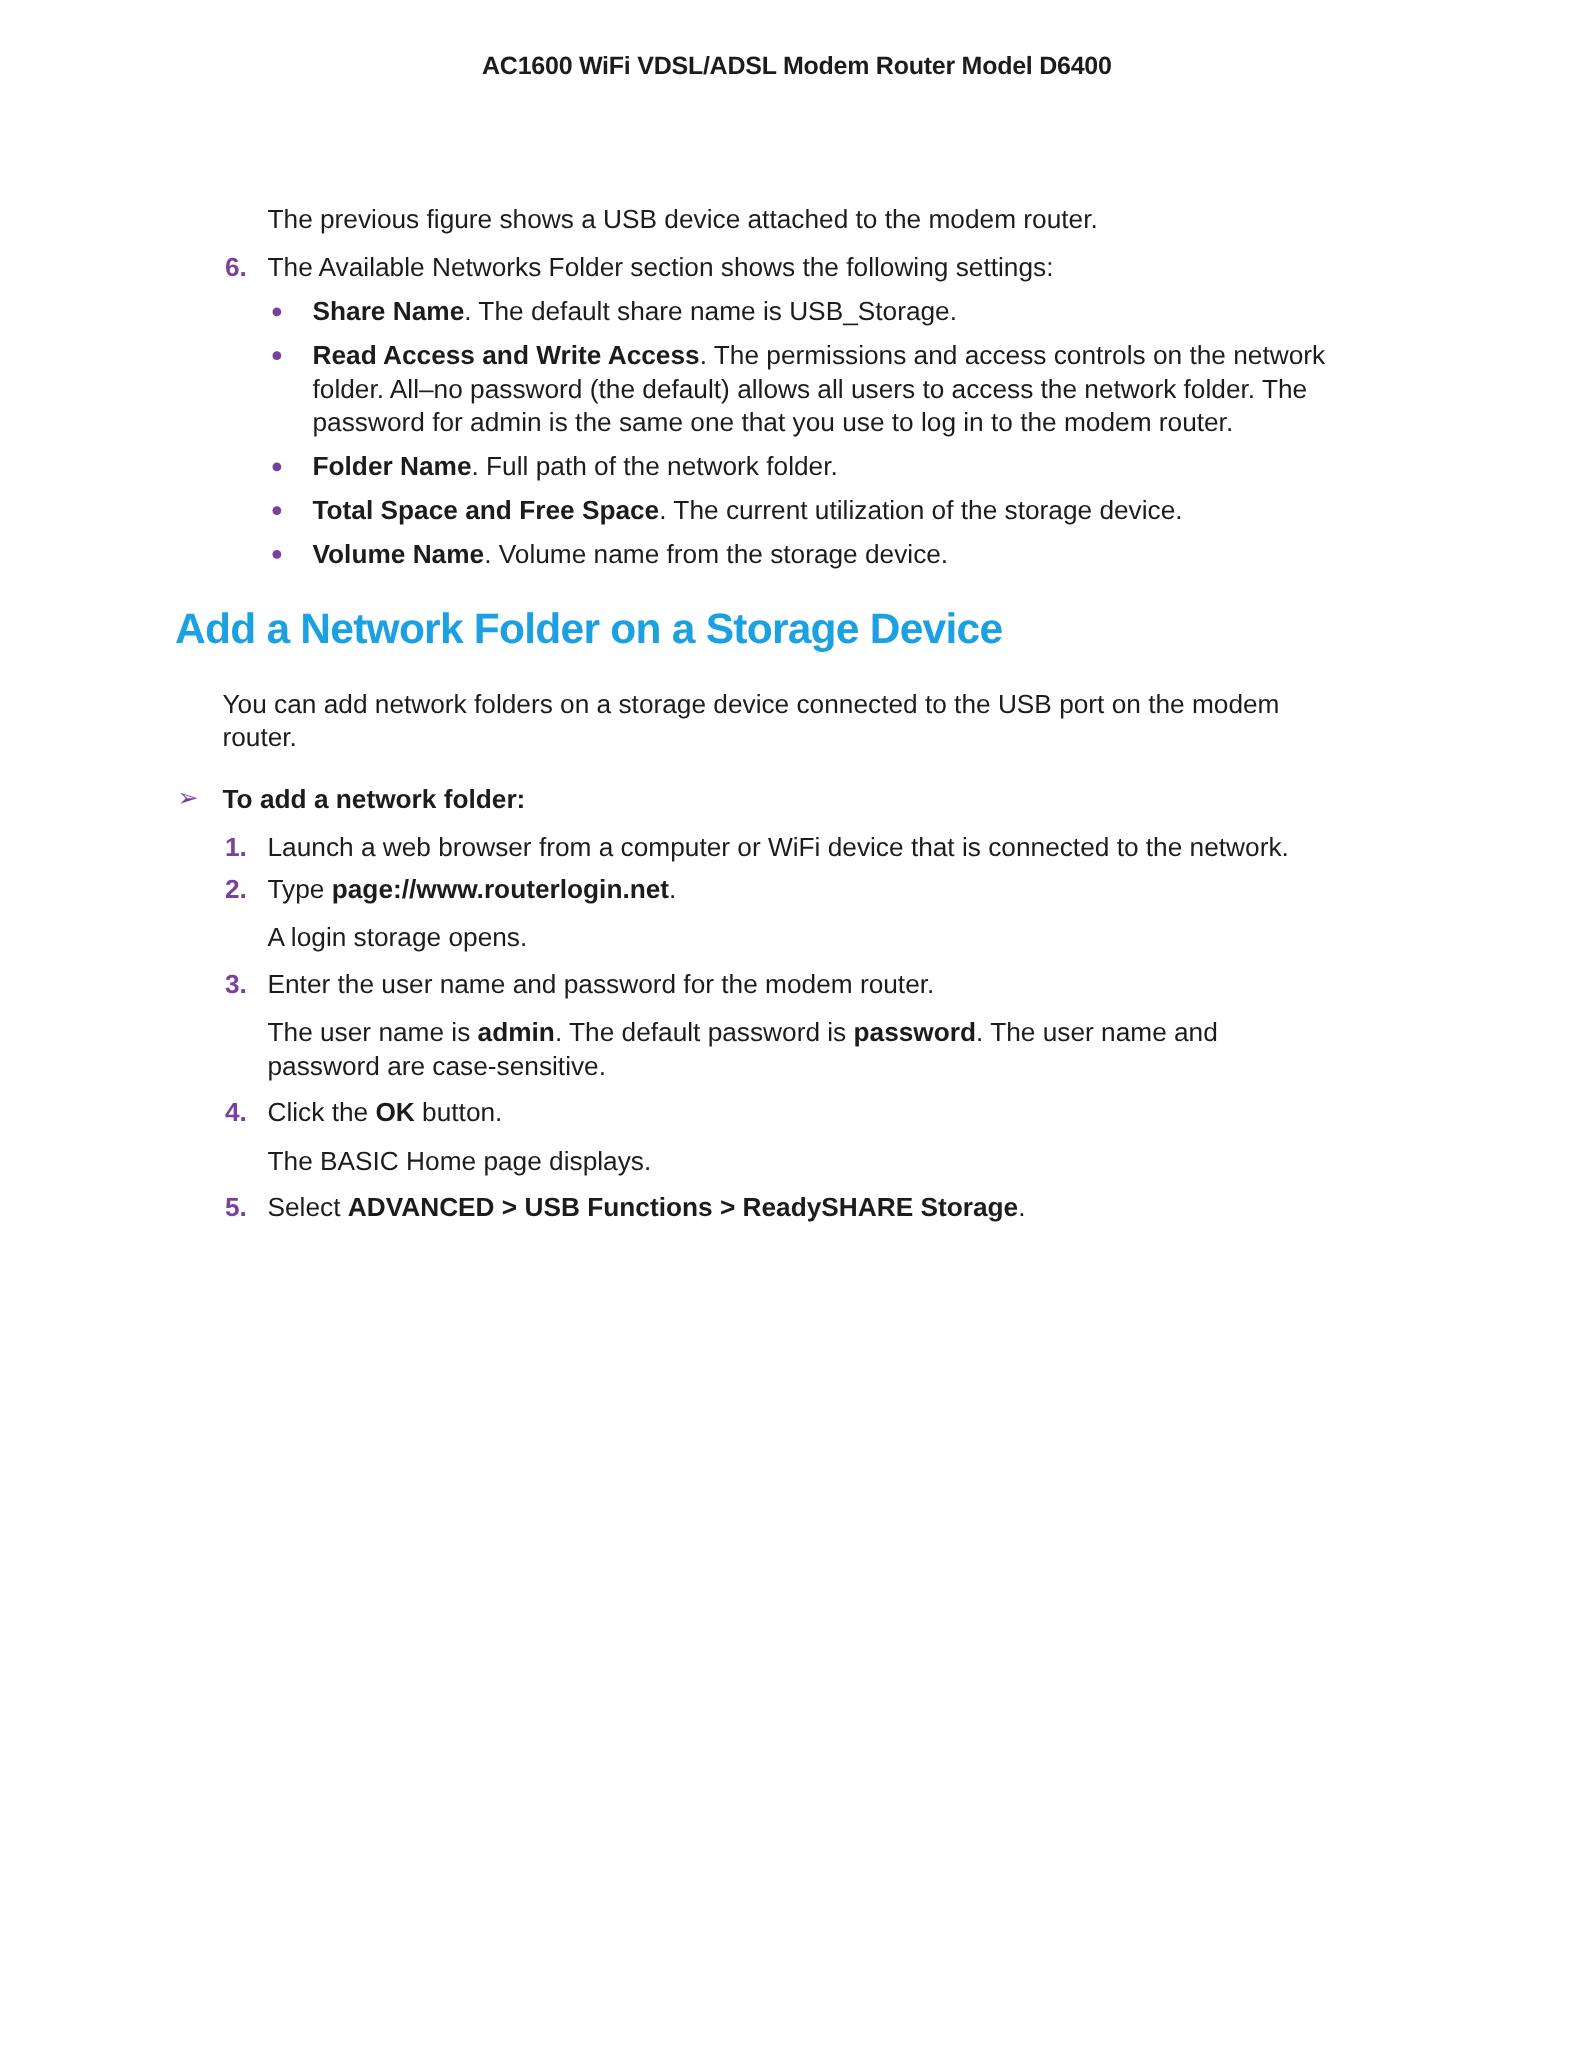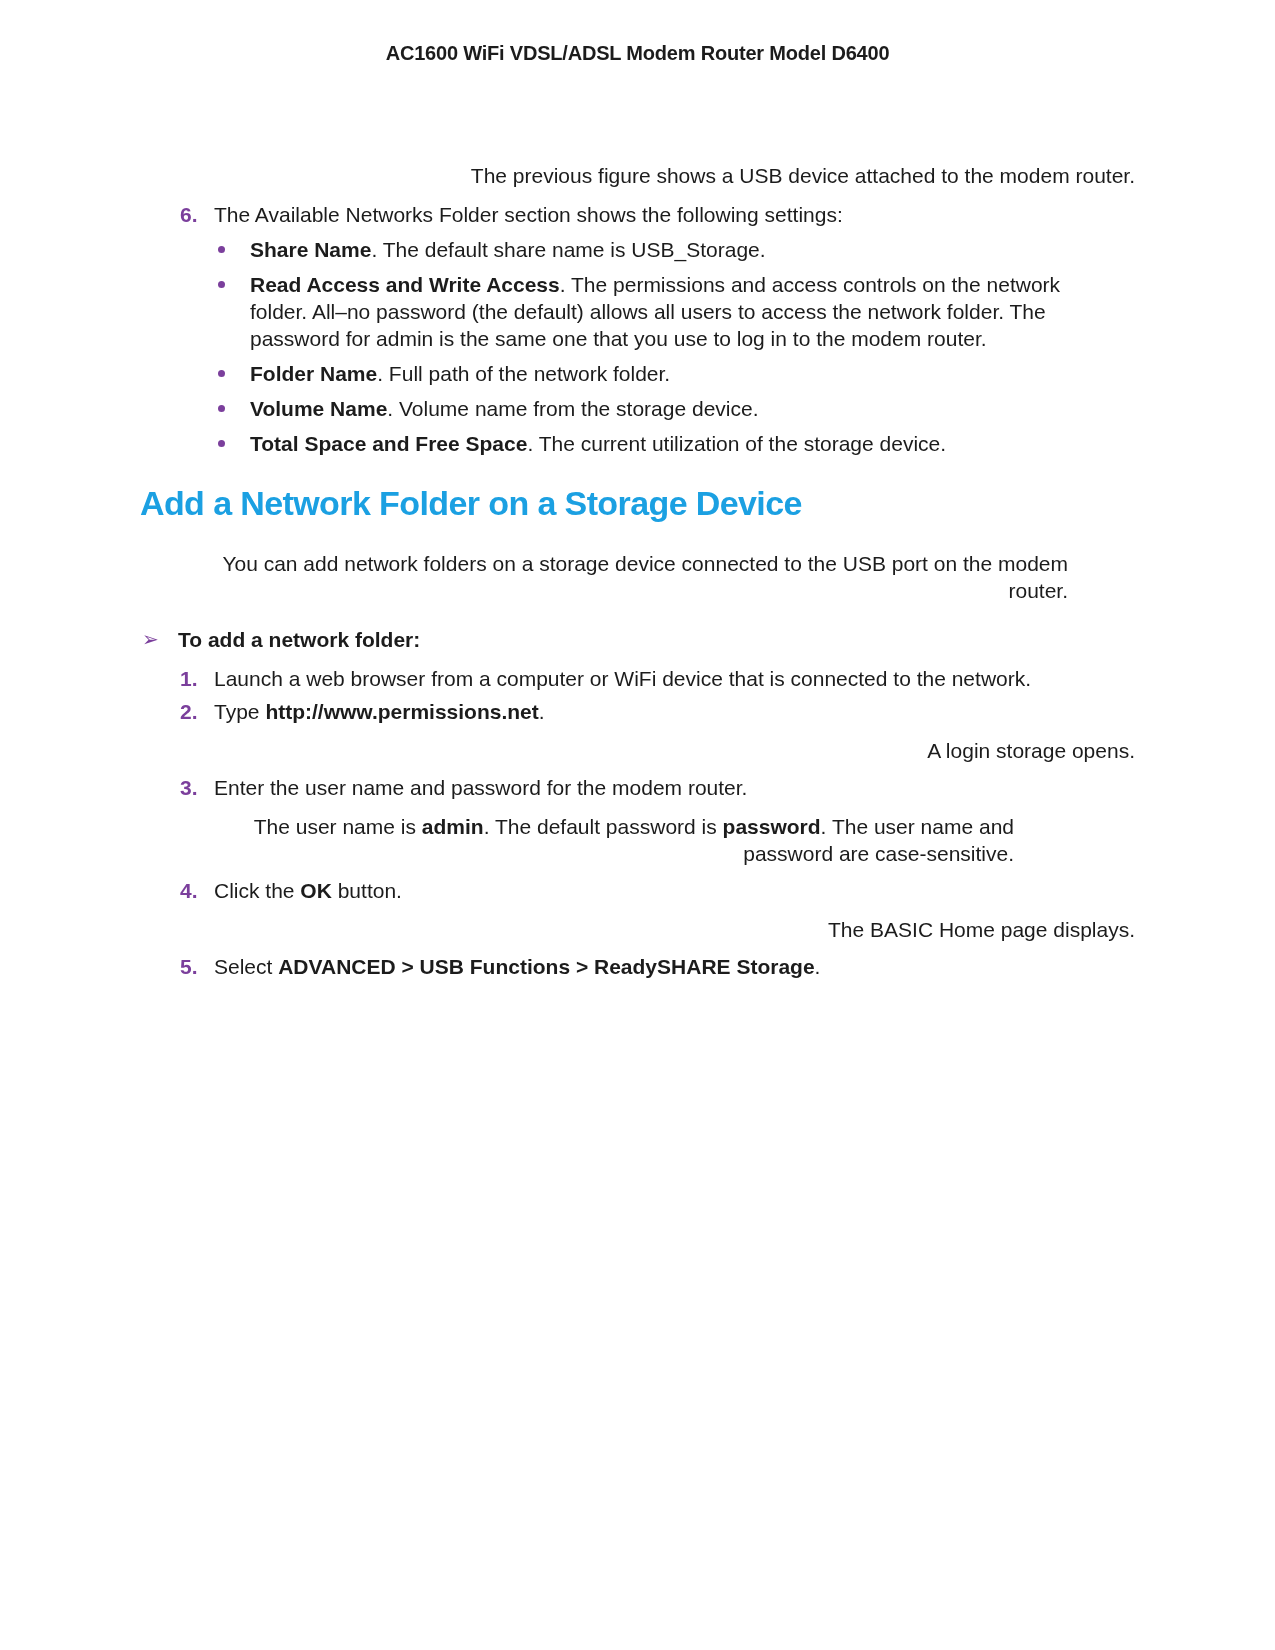--- a/index.html
+++ b/index.html
@@ -20,21 +20,21 @@
     position:absolute;top:42px;left:0;width:100%;
     text-align:center;
     font-weight:bold;font-size:20px;letter-spacing:-0.2px;
     color:#1c1c1c;
   }
   .content{
     position:absolute;top:0;left:140px;right:140px;
     padding-top:162px;
     font-size:21px;line-height:27px;
   }
-  .para{margin:0;text-align:right;}
+  .para{margin:0;}
   .indent{margin-left:74px;}
   .numitem{
     display:flex;align-items:flex-start;
     margin:12px 0 0 40px;
   }
   .num{
     flex:0 0 34px;
     font-weight:bold;color:var(--purple);
   }
   .numtext{flex:1;min-width:0;}
@@ -113,44 +113,44 @@
     <div class="bullet">
       <span class="dot"></span>
       <span class="btext"><b>Read Access and Write Access</b>. The permissions and access controls on the network folder. All–no password (the default) allows all users to access the network folder. The password for admin is the same one that you use to log in to the modem router.</span>
     </div>
     <div class="bullet">
       <span class="dot"></span>
       <span class="btext"><b>Folder Name</b>. Full path of the network folder.</span>
     </div>
     <div class="bullet">
       <span class="dot"></span>
-      <span class="btext"><b>Volume Name</b>. Volume name from the storage device.</span>
+      <span class="btext"><b>Total Space and Free Space</b>. The current utilization of the storage device.</span>
     </div>
     <div class="bullet">
       <span class="dot"></span>
-      <span class="btext"><b>Total Space and Free Space</b>. The current utilization of the storage device.</span>
+      <span class="btext"><b>Volume Name</b>. Volume name from the storage device.</span>
     </div>
 
     <h1 class="section-heading">Add a Network Folder on a Storage Device</h1>
 
     <p class="para section-intro">You can add network folders on a storage device connected to the USB port on the modem router.</p>
 
     <div class="proc-title">
       <span class="arrow">➢</span>
       <span>To add a network folder:</span>
     </div>
 
     <div class="numitem step step-first">
       <span class="num">1.</span>
       <span class="numtext">Launch a web browser from a computer or WiFi device that is connected to the network.</span>
     </div>
 
     <div class="numitem step step-tight">
       <span class="num">2.</span>
-      <span class="numtext">Type <b>http://www.permissions.net</b>.</span>
+      <span class="numtext">Type <b>page://www.routerlogin.net</b>.</span>
     </div>
     <p class="para sub">A login storage opens.</p>
 
     <div class="numitem step">
       <span class="num">3.</span>
       <span class="numtext">Enter the user name and password for the modem router.</span>
     </div>
     <p class="para sub w-sub">The user name is <b>admin</b>. The default password is <b>password</b>. The user name and password are case-sensitive.</p>
 
     <div class="numitem step">

